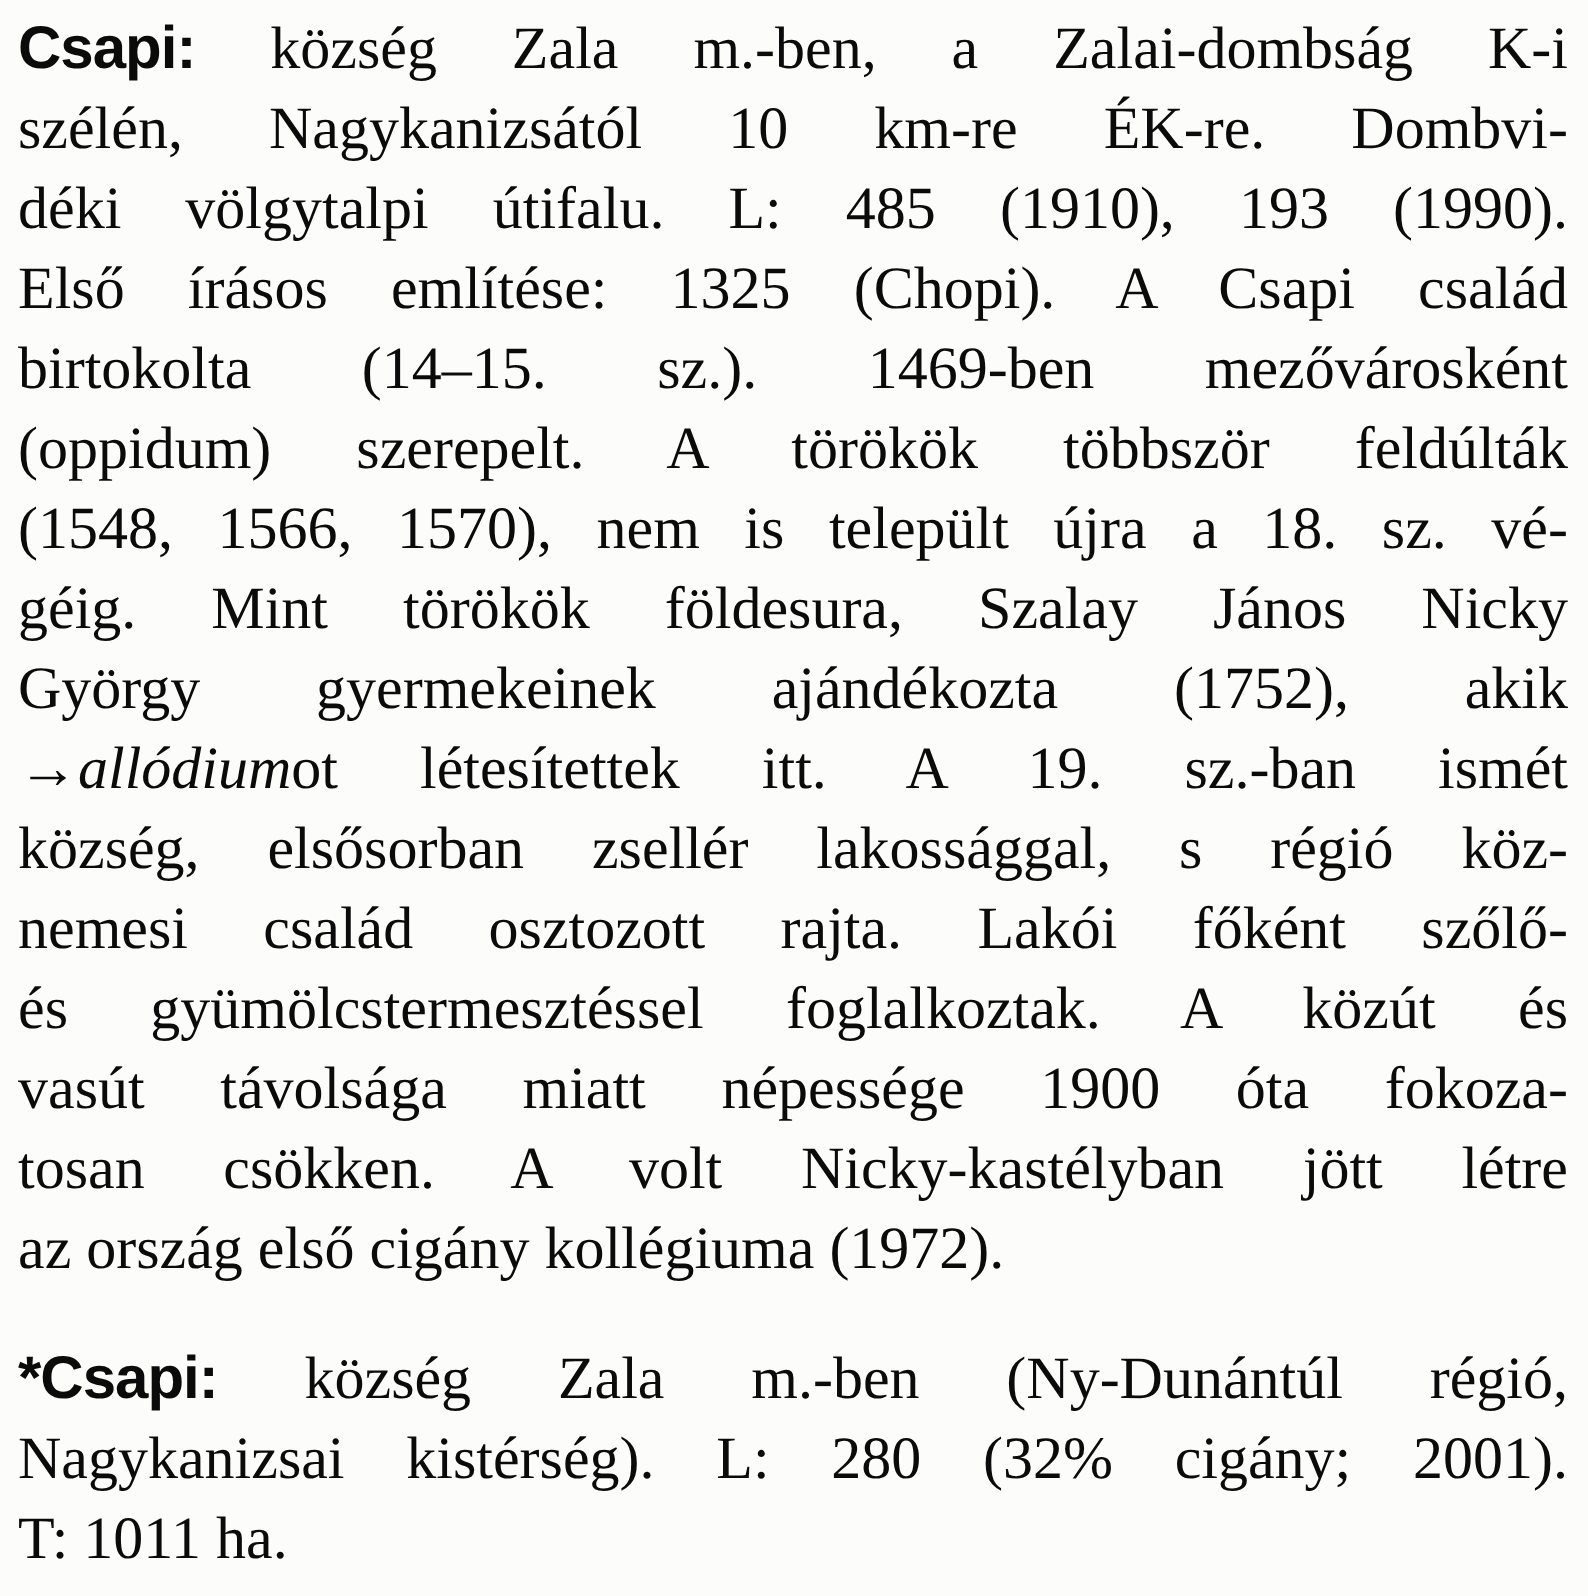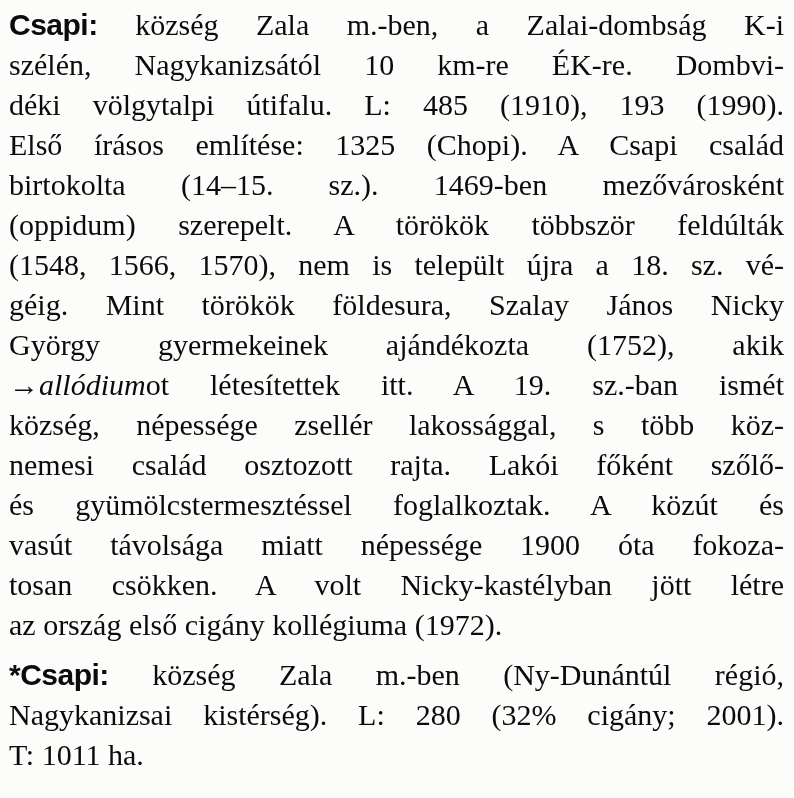--- a/index.html
+++ b/index.html
@@ -18,21 +18,21 @@
     width: 794px;
     height: 798px;
     padding: 5px 10px 0 9px;
   }
   .entry {
     font-family: "Liberation Serif", "DejaVu Serif", serif;
     font-size: 30px;
     line-height: 40px;
   }
   .entry + .entry {
-    margin-top: 10px;
+    margin-top: 25px;
   }
   .line {
     height: 40px;
     overflow: hidden;
     text-align: justify;
     text-align-last: justify;
     white-space: normal;
   }
   .line.last {
     text-align: left;
@@ -63,21 +63,21 @@
         <div class="line"><span class="seg-headword">Csapi:</span><span class="seg-roman"> község Zala m.-ben, a Zalai-dombság K-i</span></div>
         <div class="line"><span class="seg-roman">szélén, Nagykanizsától 10 km-re ÉK-re. Dombvi-</span></div>
         <div class="line"><span class="seg-roman">déki völgytalpi útifalu. L: 485 (1910), 193 (1990).</span></div>
         <div class="line"><span class="seg-roman">Első írásos említése: 1325 (Chopi). A Csapi család</span></div>
         <div class="line"><span class="seg-roman">birtokolta (14–15. sz.). 1469-ben mezővárosként</span></div>
         <div class="line"><span class="seg-roman">(oppidum) szerepelt. A törökök többször feldúlták</span></div>
         <div class="line"><span class="seg-roman">(1548, 1566, 1570), nem is települt újra a 18. sz. vé-</span></div>
         <div class="line"><span class="seg-roman">géig. Mint törökök földesura, Szalay János Nicky</span></div>
         <div class="line"><span class="seg-roman">György gyermekeinek ajándékozta (1752), akik</span></div>
         <div class="line"><span class="seg-arrow">→</span><span class="seg-italic">allódium</span><span class="seg-roman">ot létesítettek itt. A 19. sz.-ban ismét</span></div>
-        <div class="line"><span class="seg-roman">község, népessége zsellér lakossággal, s több köz-</span></div>
+        <div class="line"><span class="seg-roman">község, elsősorban zsellér lakossággal, s régió köz-</span></div>
         <div class="line"><span class="seg-roman">nemesi család osztozott rajta. Lakói főként szőlő-</span></div>
         <div class="line"><span class="seg-roman">és gyümölcstermesztéssel foglalkoztak. A közút és</span></div>
         <div class="line"><span class="seg-roman">vasút távolsága miatt népessége 1900 óta fokoza-</span></div>
         <div class="line"><span class="seg-roman">tosan csökken. A volt Nicky-kastélyban jött létre</span></div>
         <div class="line last"><span class="seg-roman">az ország első cigány kollégiuma (1972).</span></div>
       </article>
       <article class="entry">
         <div class="line"><span class="seg-headword">*Csapi:</span><span class="seg-roman"> község Zala m.-ben (Ny-Dunántúl régió,</span></div>
         <div class="line"><span class="seg-roman">Nagykanizsai kistérség). L: 280 (32% cigány; 2001).</span></div>
         <div class="line last"><span class="seg-roman">T: 1011 ha.</span></div>

